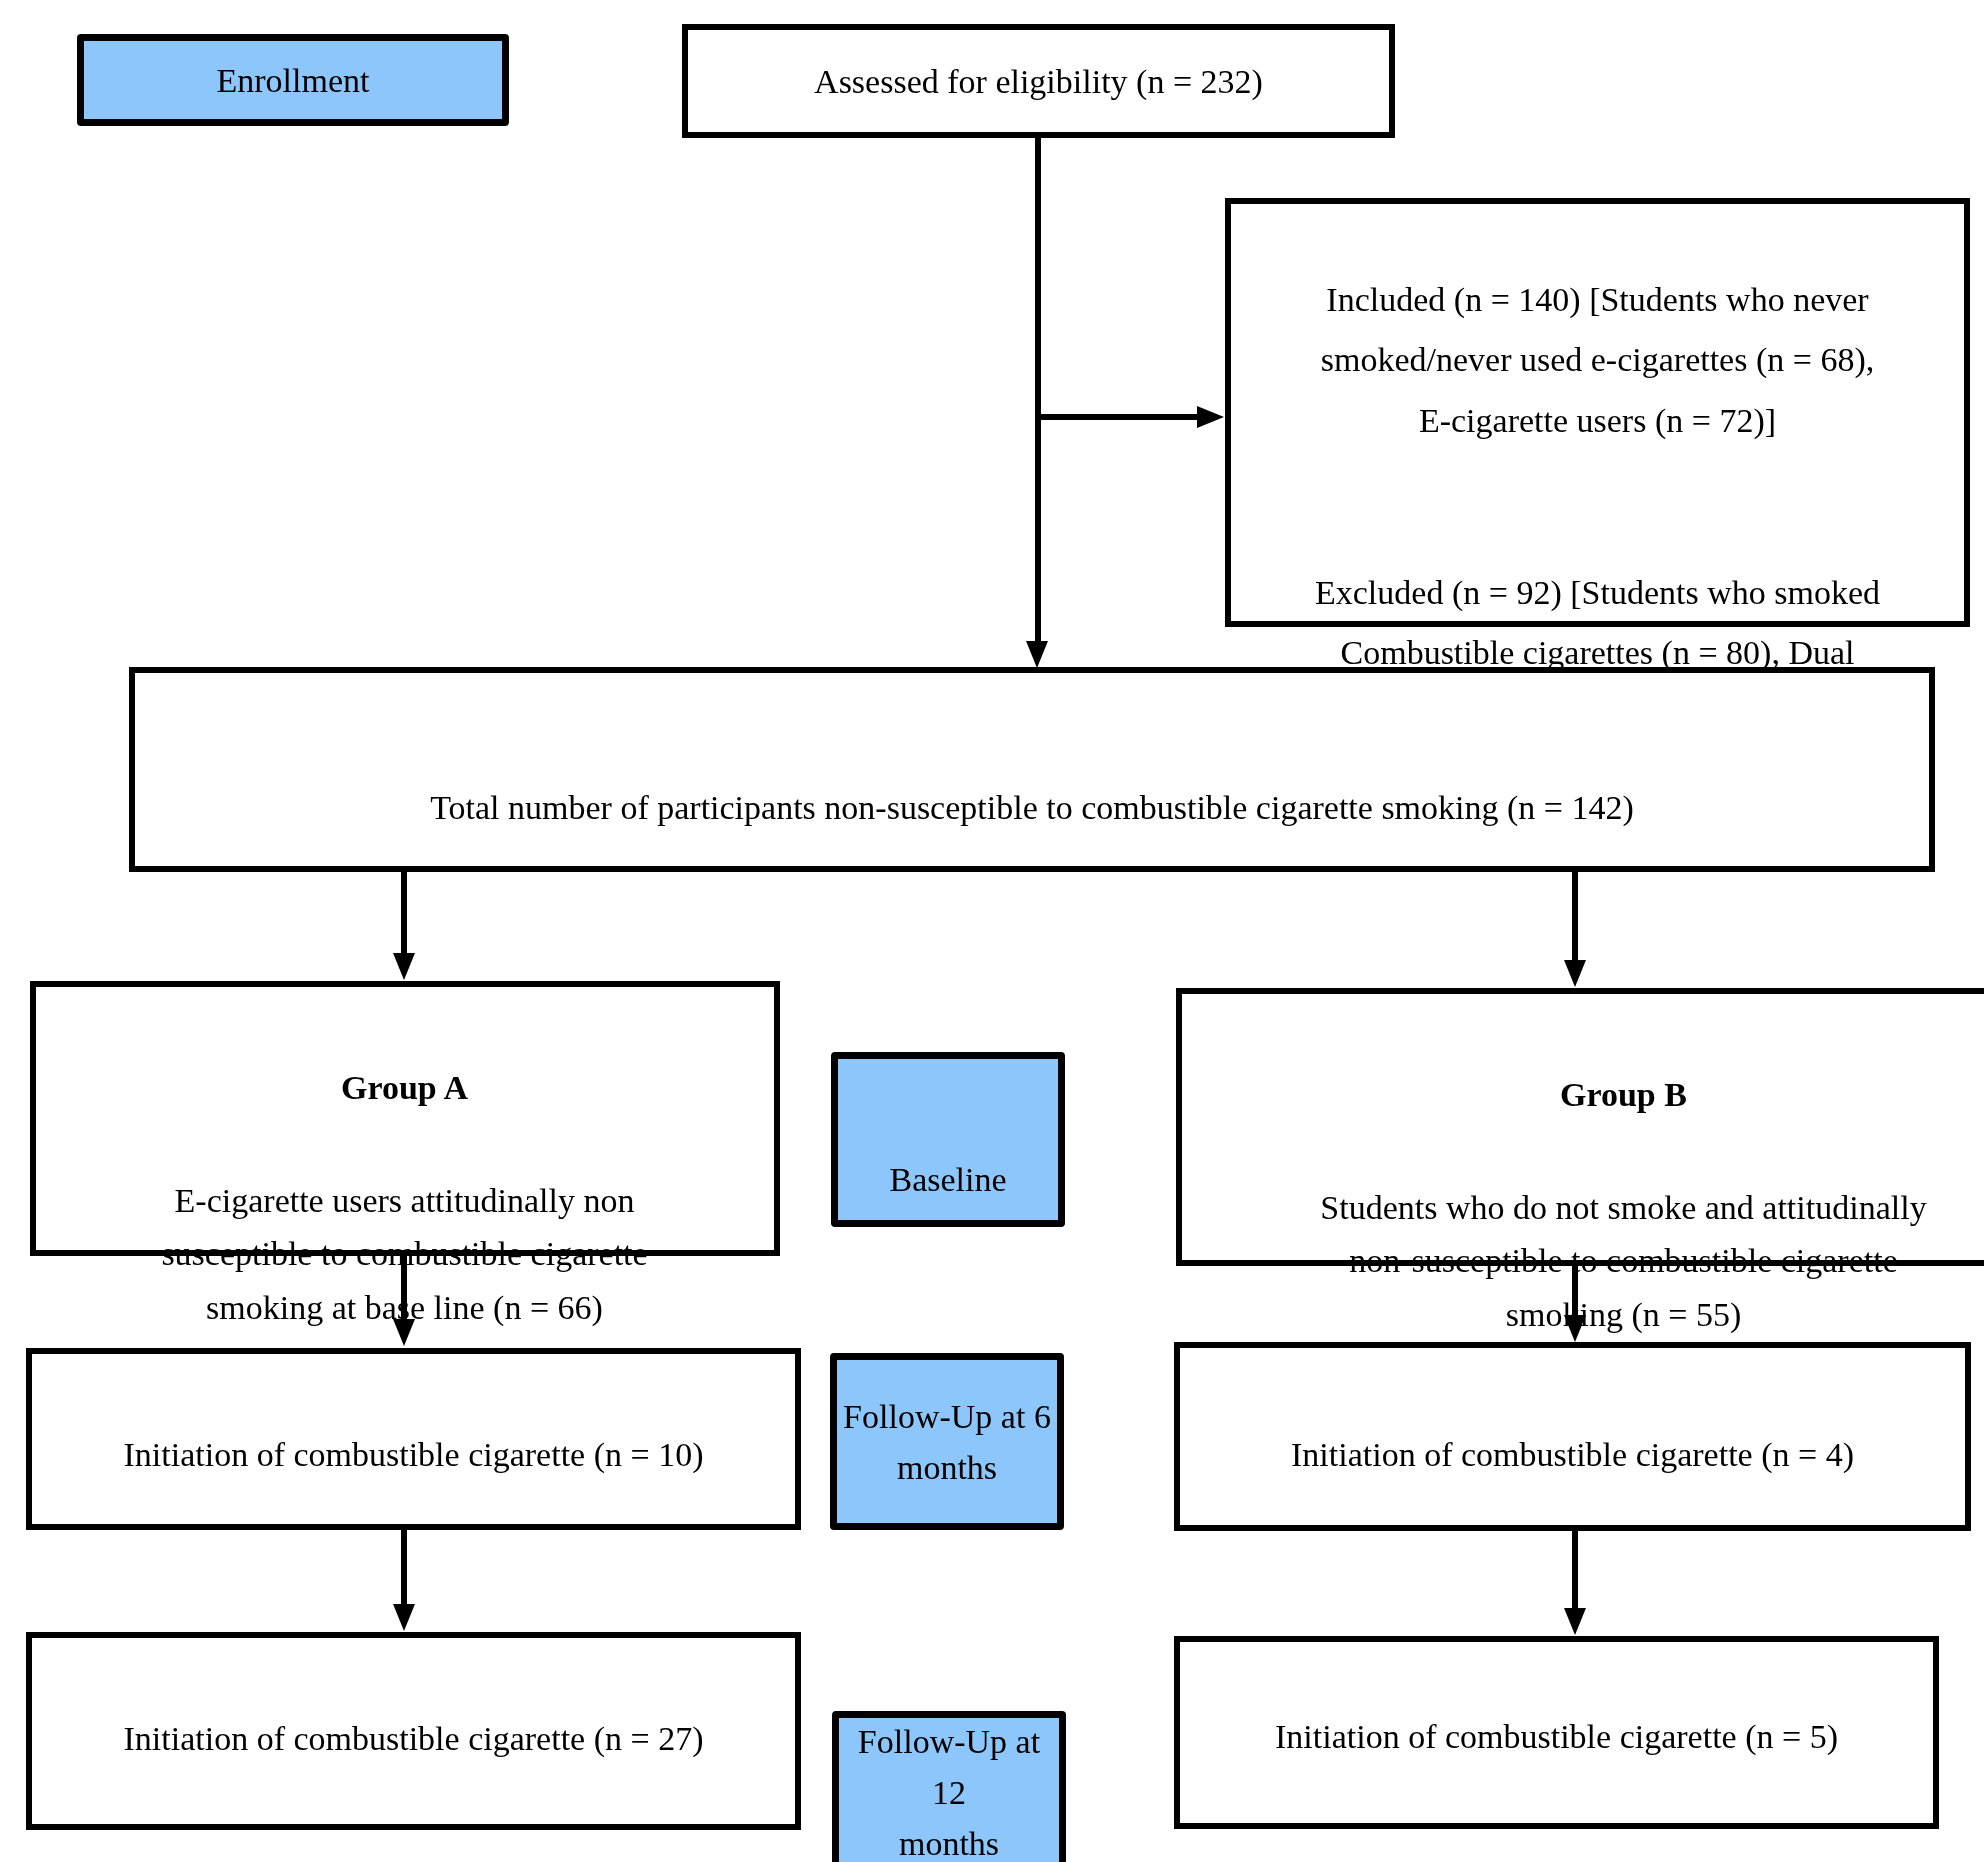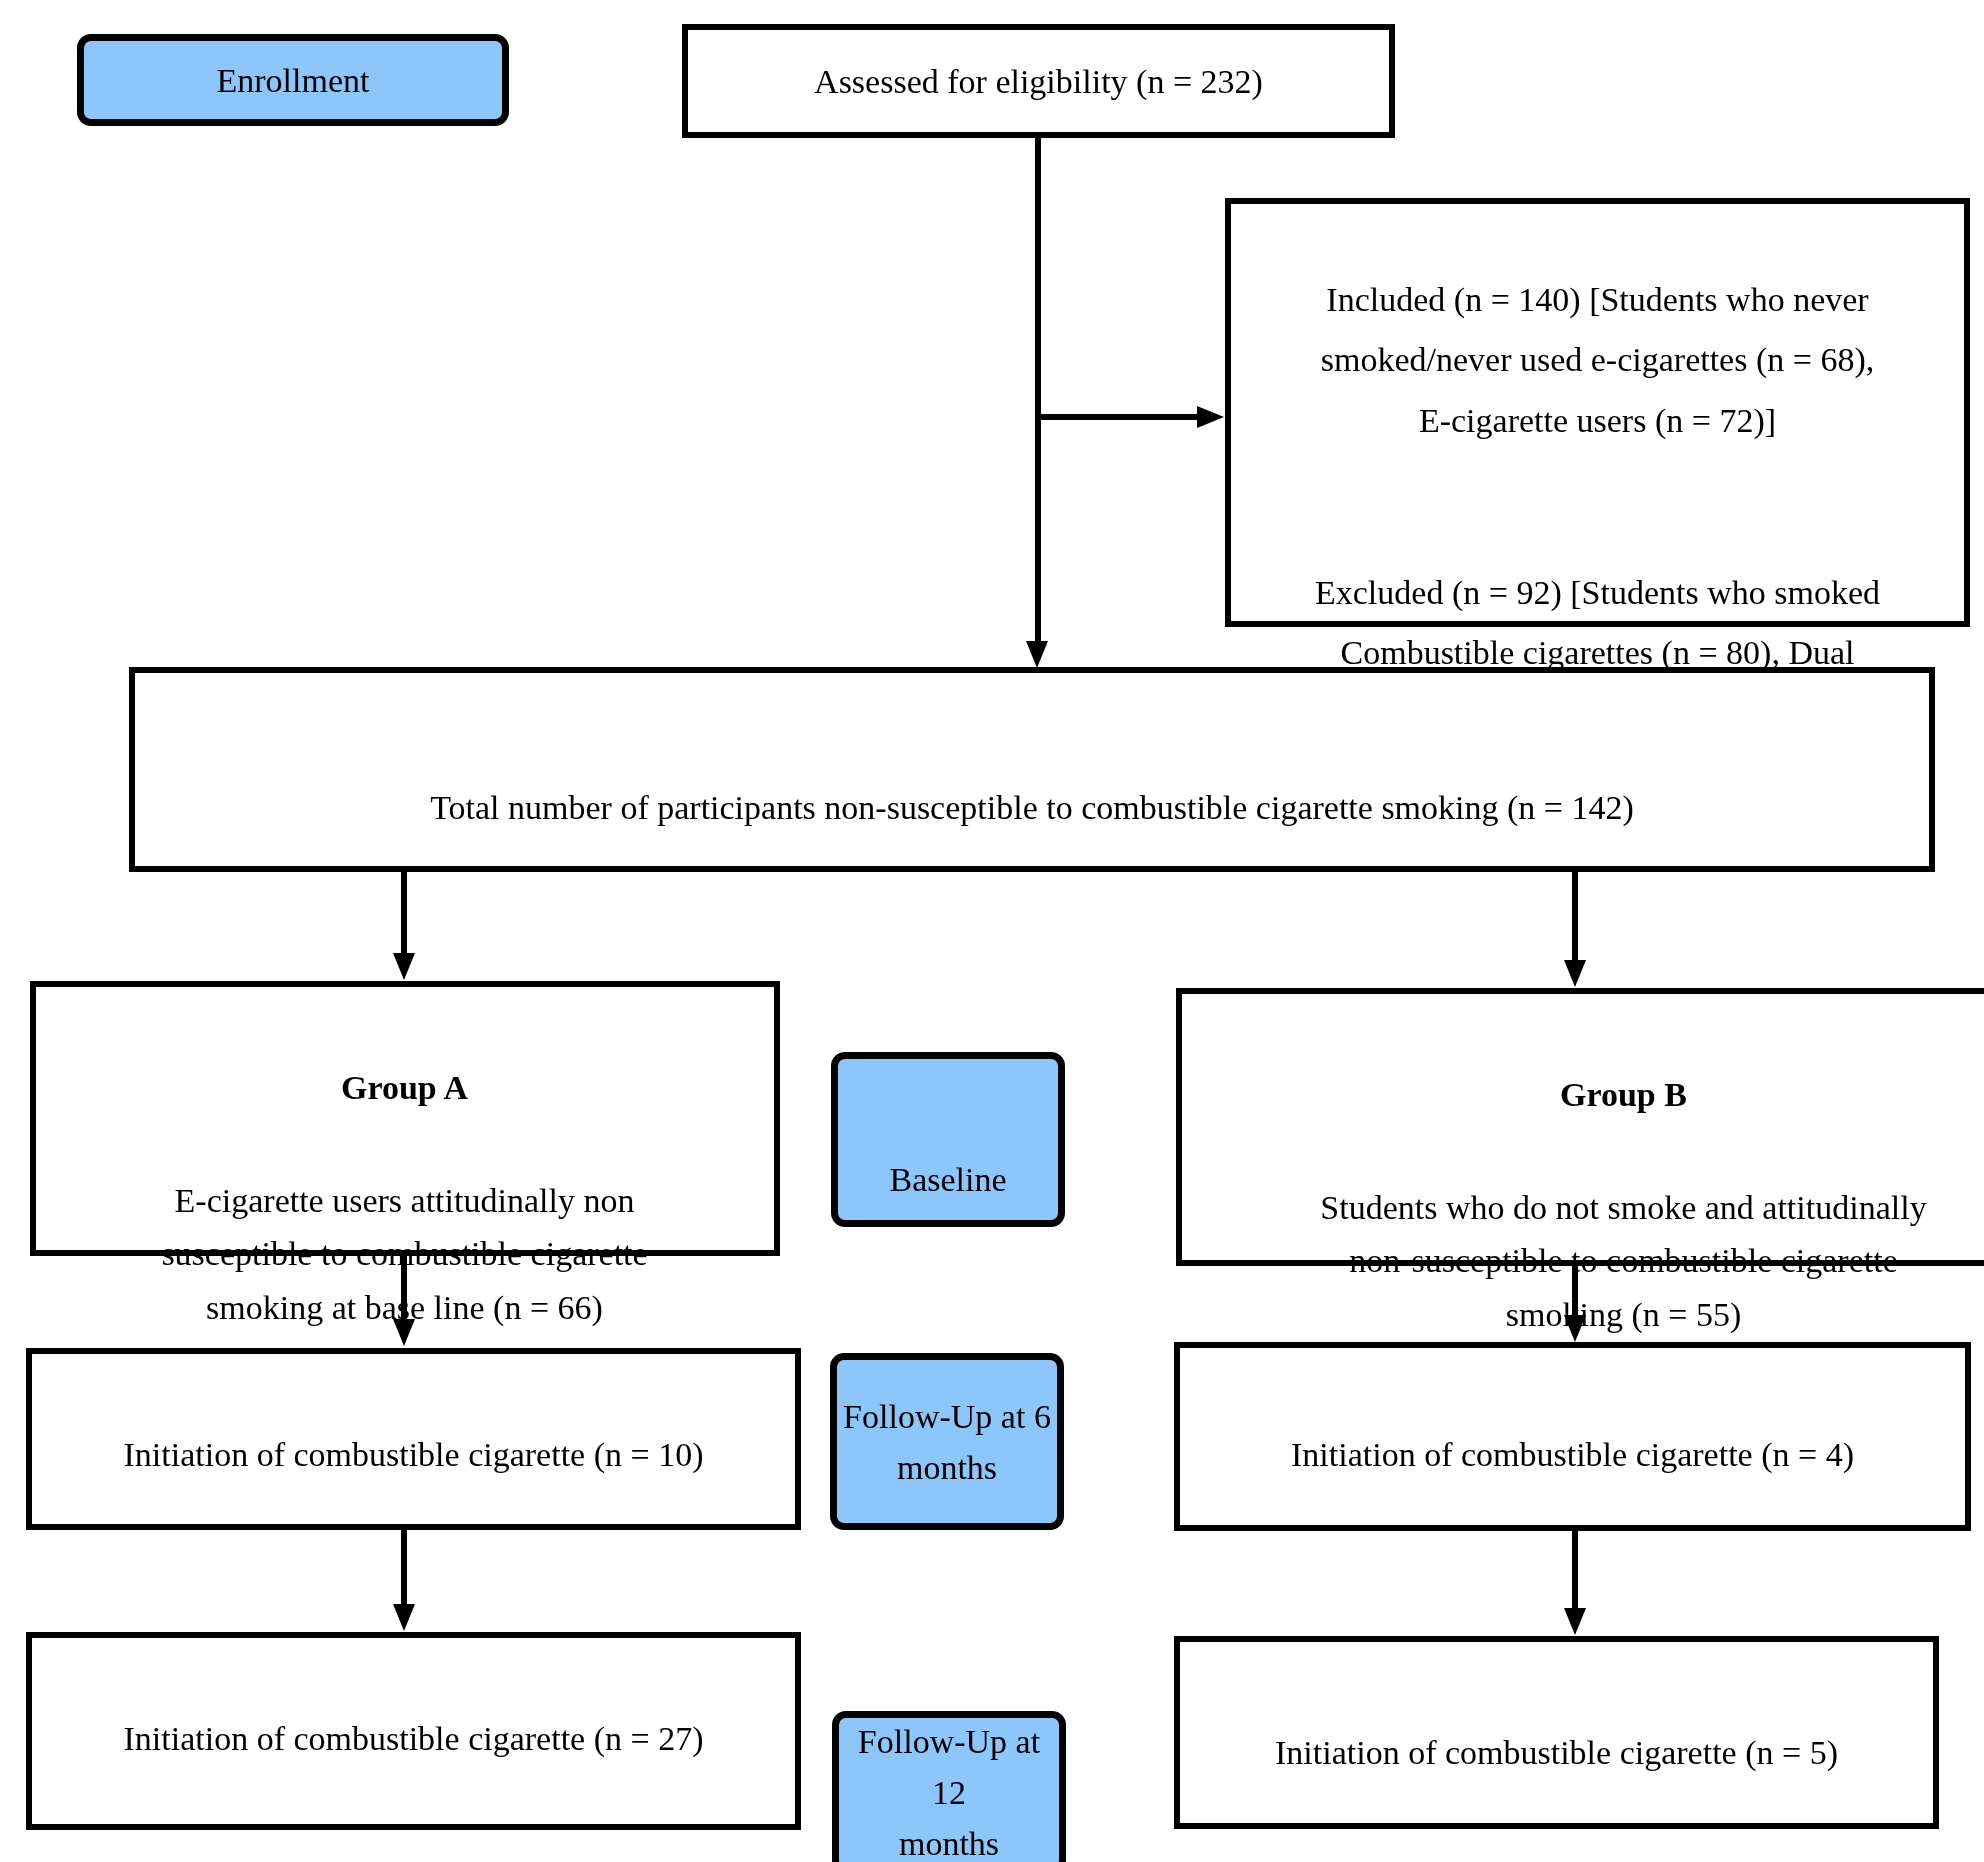--- a/index.html
+++ b/index.html
@@ -21,21 +21,21 @@
     box-sizing: border-box;
     border: 6.4px solid var(--line-color, #000000);
     background: var(--box-bg, #ffffff);
     text-align: center;
     font-size: 34px;
     line-height: 1.75;
     white-space: pre-line;
   }
   .stage {
     border-width: 7px;
-    border-radius: 14px;
+    border-radius: 4px;
     background: var(--stage-fill, #8CC6FA);
   }
   .vcenter {
     display: flex;
     align-items: center;
     justify-content: center;
     line-height: 1.5;
   }
   .toppad {
     padding-top: 22.5px;
@@ -142,21 +142,21 @@
   </div>
 
   <div class="box toppad" style="left:1174px; top:1342px; width:797px; height:189px; padding-top:28px;">
     <span>Initiation of combustible cigarette (n = 4)</span>
   </div>
 
   <div class="box toppad" style="left:26px; top:1632px; width:775px; height:198px;">
     <span>Initiation of combustible cigarette (n = 27)</span>
   </div>
 
-  <div class="box toppad" style="left:1174px; top:1636px; width:765px; height:193px; padding-top:32px;">
+  <div class="box toppad" style="left:1174px; top:1636px; width:765px; height:193px; padding-top:16px;">
     <span>Initiation of combustible cigarette (n = 5)</span>
   </div>
 
   <div class="vline" style="left:1035px; top:138px; height:505px;"></div>
   <div class="arrowhead-down" style="left:1026px; top:641px;"></div>
 
   <div class="hline" style="left:1038px; top:414px; width:161px;"></div>
   <div class="arrowhead-right" style="left:1197px; top:406px;"></div>
 
   <div class="vline" style="left:401px; top:872px; height:81px;"></div>

